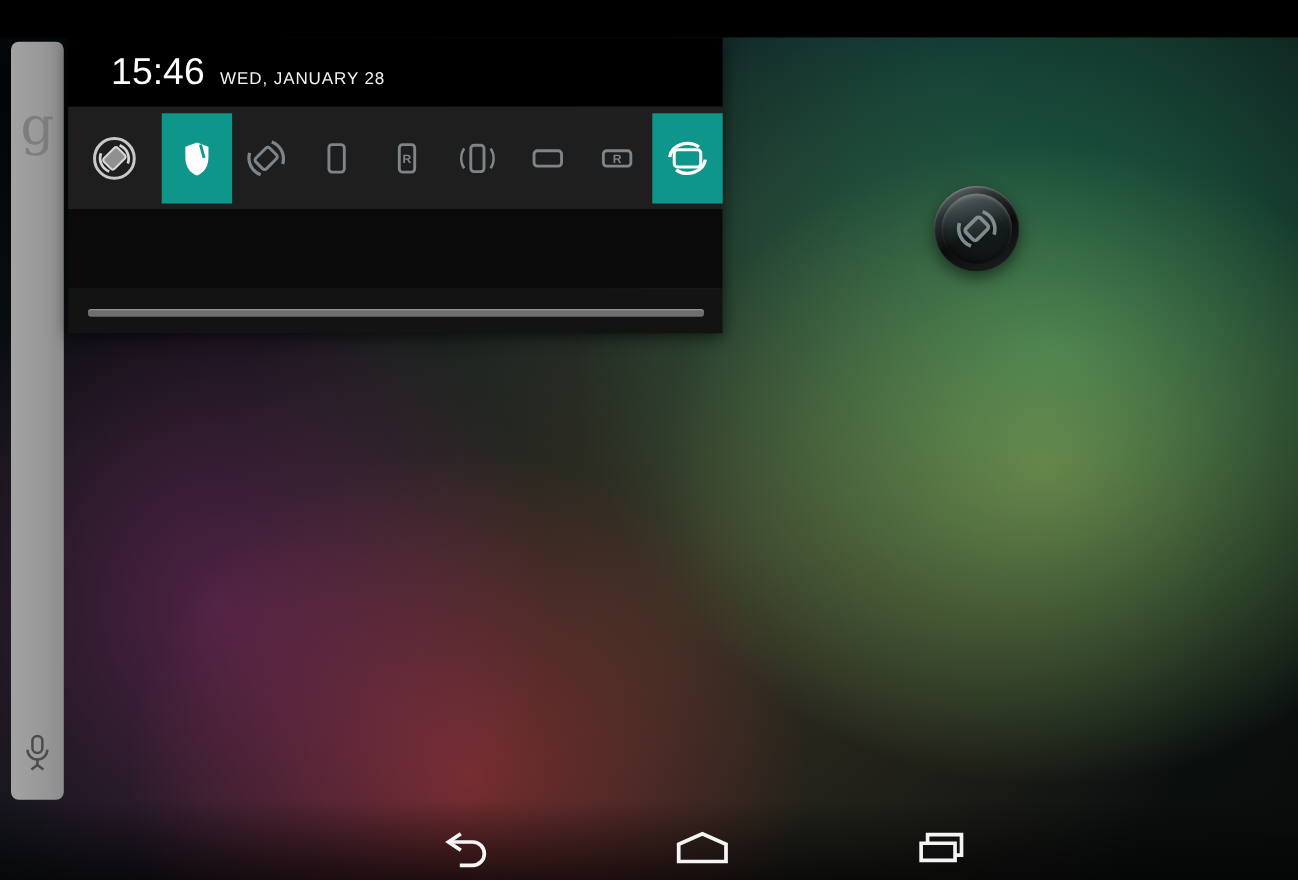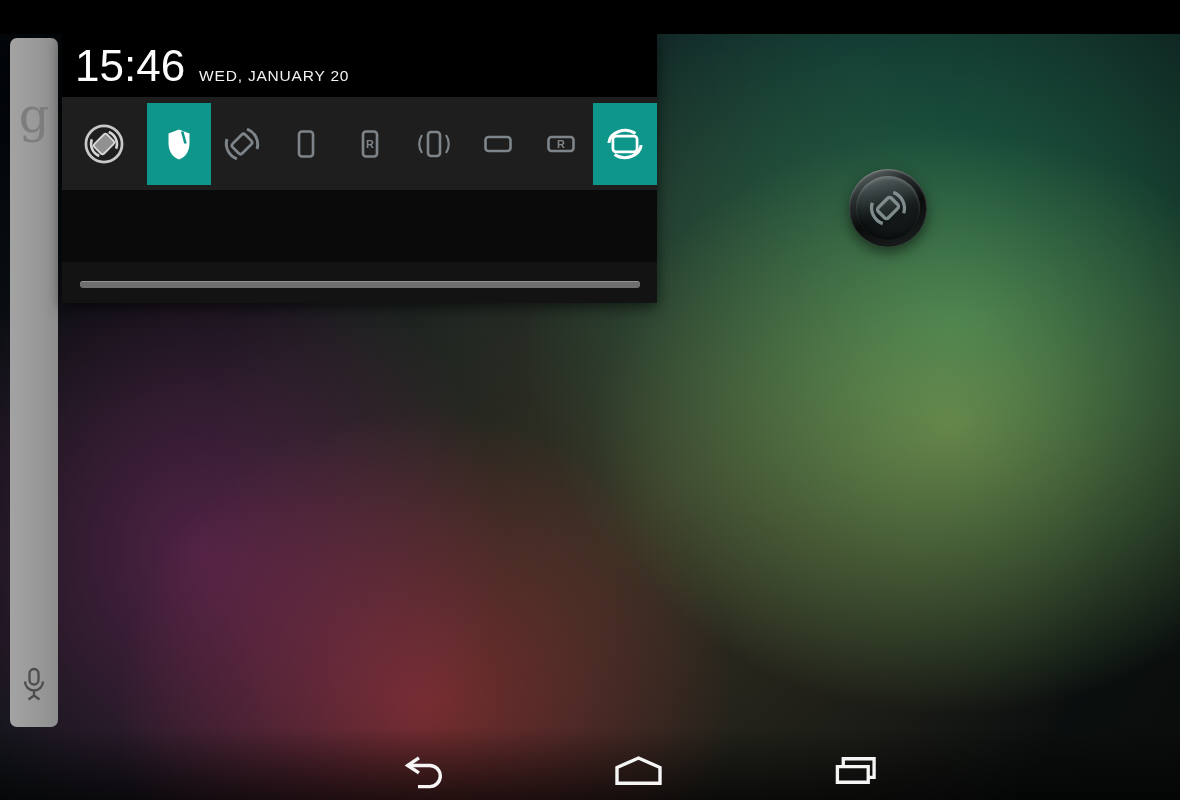--- a/index.html
+++ b/index.html
@@ -33,21 +33,21 @@
     font-family:"DejaVu Serif", serif; font-size:48px; line-height:50px; color:#7d7d7d;
   }
   .mic-btn { position:absolute; bottom:22px; left:50%; transform:translateX(-50%); width:32px; height:38px; }
 
   
   .shade {
     position:absolute; left:62px; top:34px; width:595px; z-index:4;
     box-shadow:0 4px 14px rgba(0,0,0,0.6);
   }
   .clock-row { height:63px; background:#000; display:flex; align-items:baseline; padding-left:13px; }
-  .clock-time { color:#fdfdfd; font-size:44px; font-weight:100; letter-spacing:0px; line-height:63px; }
+  .clock-time { color:#fdfdfd; font-size:34px; font-weight:100; letter-spacing:0px; line-height:63px;margin-left:26px; }
   .clock-date { color:#f2f2f2; font-size:15.5px; font-weight:500; letter-spacing:0.8px; margin-left:14px; }
 
   .qs-row { height:93px; background:#1e1e1e; display:flex; padding:6px 0 5px 0; }
   .qs-tile { flex:1 1 0; display:flex; align-items:center; justify-content:center; cursor:pointer; }
   .qs-tile.wide { flex:1.33 1 0; }
   .qs-tile.active { background:var(--accent, #0E968A); }
 
   .shade-lower-dark { height:72px; background:#0a0a0a; }
   .shade-handle-strip { height:41px; background:#131313; position:relative; }
   .handle-bar {
@@ -92,21 +92,21 @@
         <path d="M7,14.5 a9,9 0 0 0 18,0"></path>
         <path d="M16,23.5 v5"></path>
         <path d="M16,28.5 l-5.5,4 M16,28.5 l5.5,4"></path>
       </svg>
     </div>
   </div>
 
   <div class="shade">
     <div class="clock-row">
       <span class="clock-time">15:46</span>
-      <span class="clock-date">WED, JANUARY 20</span>
+      <span class="clock-date">WED, JANUARY 28</span>
     </div>
 
     <div class="qs-row">
 
       <div class="qs-tile wide">
         <svg width="42" height="42" viewBox="0 0 40 40" fill="none">
           <circle cx="20" cy="20" r="17.2" stroke="#c8c8c8" stroke-width="2.6"></circle>
           <rect x="13.5" y="11.5" width="13" height="17" rx="2.5" transform="rotate(45 20 20)" fill="#909090" stroke="#d6d6d6" stroke-width="1.8"></rect>
           <path d="M24.5,8.6 A12.5,12.5 0 0 1 31.6,24.5" stroke="#d6d6d6" stroke-width="2.4"></path>
           <path d="M15.5,31.4 A12.5,12.5 0 0 1 8.4,15.5" stroke="#d6d6d6" stroke-width="2.4"></path>

